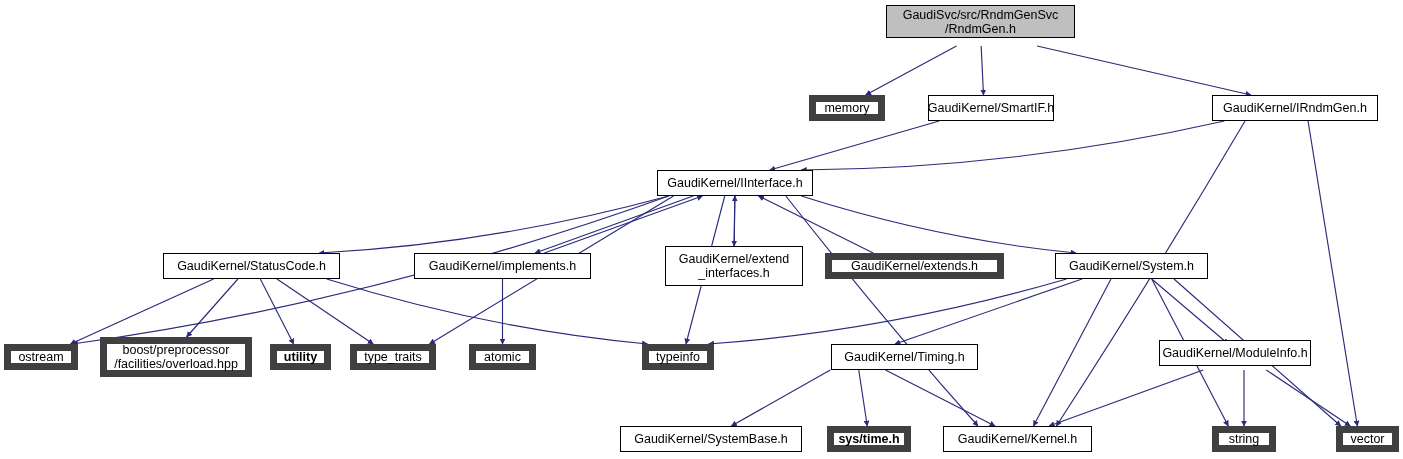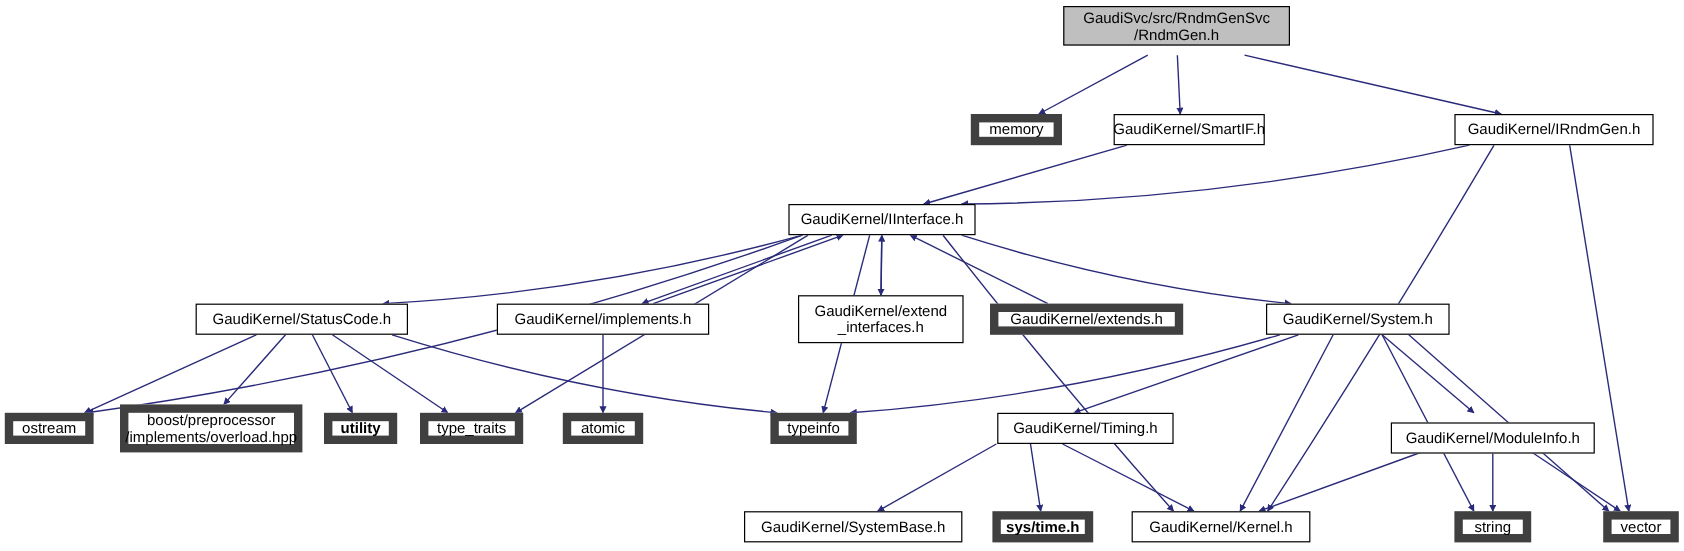--- a/index.html
+++ b/index.html
@@ -83,30 +83,30 @@
       <div class="node n-root" style="left: 886px; top: 5px; width: 189px; height: 33px;"><span class="lbl">GaudiSvc/src/RndmGenSvc
 /RndmGen.h</span></div>
       <div class="node n-gray" style="left: 809px; top: 95px; width: 76px; height: 26px;"><span class="lbl">memory</span></div>
       <div class="node n-black" style="left: 905px; top: 95px; width: 126px; height: 26px; margin-left: 23px;"><span class="lbl">GaudiKernel/SmartIF.h</span></div>
       <div class="node n-black" style="left: 1212px; top: 95px; width: 166px; height: 26px;"><span class="lbl">GaudiKernel/IRndmGen.h</span></div>
       <div class="node n-black" style="left: 657px; top: 170px; width: 156px; height: 26px;"><span class="lbl">GaudiKernel/IInterface.h</span></div>
       <div class="node n-black" style="left: 163px; top: 253px; width: 177px; height: 26px;"><span class="lbl">GaudiKernel/StatusCode.h</span></div>
       <div class="node n-black" style="left: 414px; top: 253px; width: 177px; height: 26px;"><span class="lbl">GaudiKernel/implements.h</span></div>
       <div class="node n-black" style="left: 665px; top: 246px; width: 138px; height: 40px;"><span class="lbl">GaudiKernel/extend
 _interfaces.h</span></div>
-      <div class="node n-gray" style="left: 825px; top: 253px; width: 161px; height: 26px;"><span class="lbl">GaudiKernel/extends.h</span></div>
+      <div class="node n-gray" style="left: 825px; top: 253px; width: 179px; height: 26px;"><span class="lbl">GaudiKernel/extends.h</span></div>
       <div class="node n-black" style="left: 1055px; top: 253px; width: 153px; height: 26px; justify-content: center;"><span class="lbl">GaudiKernel/System.h</span></div>
       <div class="node n-gray" style="left: 4px; top: 344px; width: 74px; height: 26px;"><span class="lbl">ostream</span></div>
       <div class="node n-gray" style="left: 100px; top: 337px; width: 152px; height: 40px;"><span class="lbl">boost/preprocessor
-/implements/overload.hpp</span></div>
+/facilities/overload.hpp</span></div>
       <div class="node n-gray" style="left: 270px; top: 344px; width: 61px; height: 26px; font-weight: bold;"><span class="lbl">utility</span></div>
       <div class="node n-gray" style="left: 350px; top: 344px; width: 86px; height: 26px;"><span class="lbl">type_traits</span></div>
       <div class="node n-gray" style="left: 469px; top: 344px; width: 67px; height: 26px;"><span class="lbl">atomic</span></div>
       <div class="node n-gray" style="left: 642px; top: 344px; width: 72px; height: 26px;"><span class="lbl">typeinfo</span></div>
       <div class="node n-black" style="left: 783px; top: 344px; width: 147px; height: 26px; margin-left: 48px;"><span class="lbl">GaudiKernel/Timing.h</span></div>
-      <div class="node n-black" style="left: 1159px; top: 352px; width: 170px; height: 26px;"><span class="lbl">GaudiKernel/ModuleInfo.h</span></div>
+      <div class="node n-black" style="left: 1159px; top: 340px; width: 152px; height: 26px;"><span class="lbl">GaudiKernel/ModuleInfo.h</span></div>
       <div class="node n-black" style="left: 620px; top: 426px; width: 182px; height: 26px;"><span class="lbl">GaudiKernel/SystemBase.h</span></div>
       <div class="node n-gray" style="left: 827px; top: 426px; width: 84px; height: 26px; font-weight: bold;"><span class="lbl">sys/time.h</span></div>
       <div class="node n-black" style="left: 943px; top: 426px; width: 149px; height: 26px;"><span class="lbl">GaudiKernel/Kernel.h</span></div>
       <div class="node n-gray" style="left: 1212px; top: 426px; width: 64px; height: 26px;"><span class="lbl">string</span></div>
       <div class="node n-gray" style="left: 1336px; top: 426px; width: 63px; height: 26px;"><span class="lbl">vector</span></div>
     </div>
 </div>
 
 </body></html>

